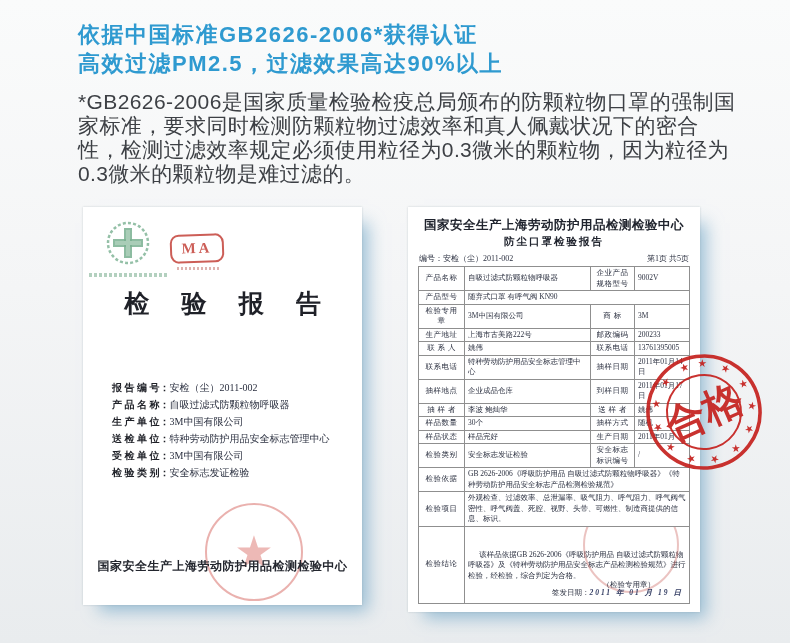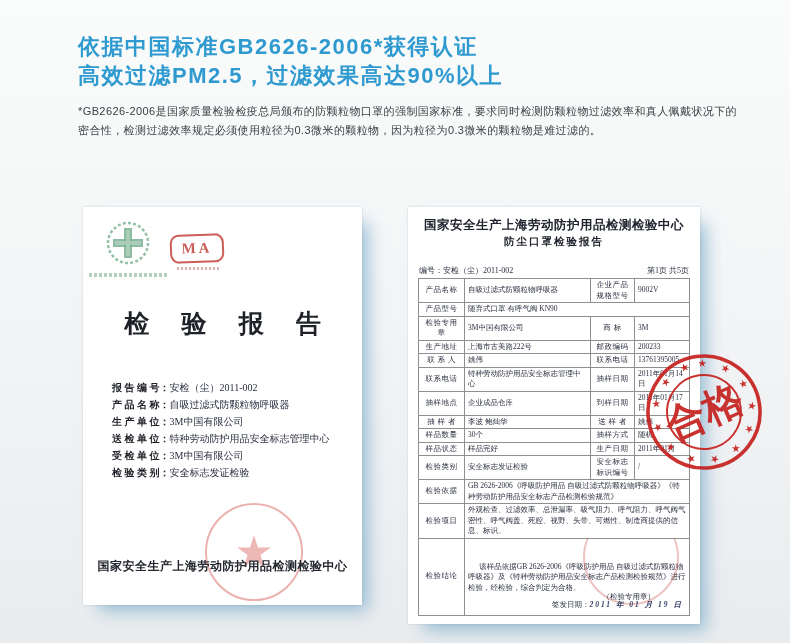--- a/index.html
+++ b/index.html
@@ -1,24 +1,24 @@
 <!DOCTYPE html>
 <html><head>
 <meta charset="utf-8">
 <style>
   html,body{margin:0;padding:0;background:#fff;}
   .page{position:relative;width:790px;height:643px;overflow:hidden;
         background:linear-gradient(180deg,#fafbfb 0%,#f4f5f6 45%,#e9ecee 100%);
         font-family:"Liberation Sans",sans-serif;}
 
   
-  .intro{position:absolute;left:78px;top:32px;width:662px;}
+  .intro{position:absolute;left:78px;top:20px;width:662px;}
   .intro .t1,.intro .t2{margin:0;font-size:22px;font-weight:600;color:#2f9ad0;
         letter-spacing:1.5px;line-height:29px;}
-  .intro .body{margin:12px 0 0;font-size:11px;line-height:19px;color:#3d4045;
+  .intro .body{margin:12px 0 0;font-size:21px;line-height:24px;color:#3d4045;
         letter-spacing:.4px;}
 
   
   .cert{position:absolute;background:#fff;
         box-shadow:0 0 2px rgba(120,140,150,.35),
                    11px 11px 16px -5px rgba(108,163,197,.65);
         font-family:"Liberation Serif",serif;color:#262a33;}
   .left-cert{left:83px;top:207px;width:279px;height:398px;}
   .right-cert{left:408px;top:207px;width:292px;min-height:380px;
         box-sizing:border-box;padding:8px 10px 8px;}
@@ -26,39 +26,39 @@
   
   .emblem{position:absolute;left:22px;top:12px;width:46px;height:52px;}
   .emblem-caption{position:absolute;left:6px;top:66px;width:78px;height:4px;opacity:.65;
         background:repeating-linear-gradient(90deg,#8ab79c 0 3px,transparent 3px 5px);}
   .cma{position:absolute;left:87px;top:27px;width:50px;height:25px;
         border:2px solid #c4423a;border-radius:9px;color:#c4423a;opacity:.85;
         font-weight:700;font-size:15px;text-align:center;line-height:24px;
         letter-spacing:3px;transform:rotate(-2deg);}
   .cma-caption{position:absolute;left:94px;top:60px;width:42px;height:3px;opacity:.55;
         background:repeating-linear-gradient(90deg,#c4746d 0 2px,transparent 2px 4px);}
-  .cert-title{position:absolute;left:0;right:0;top:100px;margin:0;text-align:center;
+  .cert-title{position:absolute;left:0;right:0;top:80px;margin:0;text-align:center;
         font-size:25px;font-weight:700;color:#1f2128;letter-spacing:13px;text-indent:13px;}
   .fields{position:absolute;left:29px;top:172px;right:8px;font-size:10px;line-height:17px;}
   .flabel{font-weight:700;color:#1f2128;}
   .fvalue{color:#2b3040;}
   .left-seal{position:absolute;left:122px;top:296px;width:94px;height:94px;
         border:2px solid rgba(214,100,94,.5);border-radius:50%;z-index:1;
         display:flex;align-items:center;justify-content:center;}
   .left-seal .star{font-size:44px;color:rgba(214,100,94,.45);line-height:1;
         font-family:"DejaVu Sans",sans-serif;}
   .cert-footer{position:absolute;left:0;right:0;bottom:30px;z-index:2;text-align:center;
         font-size:12px;font-weight:700;color:#23262e;letter-spacing:.5px;}
 
   
   .right-cert h3{margin:2px 0 1px;font-size:12.5px;font-weight:700;text-align:center;
         letter-spacing:.5px;color:#20242e;}
   .right-cert h4{margin:0 0 3px;font-size:10.5px;font-weight:700;text-align:center;
         letter-spacing:2px;color:#20242e;}
-  .meta{display:flex;justify-content:space-between;font-size:8px;margin:16px 1px 2px;color:#2b3040;text-align:right;}
+  .meta{display:flex;justify-content:space-between;font-size:8px;margin:4px 1px 2px;color:#2b3040;text-align:right;}
   table.report{width:100%;border-collapse:collapse;table-layout:fixed;
         font-size:7.5px;line-height:1.4;color:#2b3040;}
   table.report td{border:1px solid #8f8f8f;padding:1px 3px;vertical-align:middle;
         word-break:break-all;}
   td.lbl{text-align:center;padding:1px 1px;letter-spacing:.5px;}
   .photo-cell{text-align:center;height:56px;}
   .concl{position:relative;overflow:hidden;height:74px;vertical-align:top;}
   .concl p{margin:2px 0 0;text-indent:1.5em;}
   .seal-note{position:absolute;right:34px;bottom:12px;font-size:7.5px;}
   .issue{position:absolute;right:6px;bottom:4px;font-size:7.5px;}

